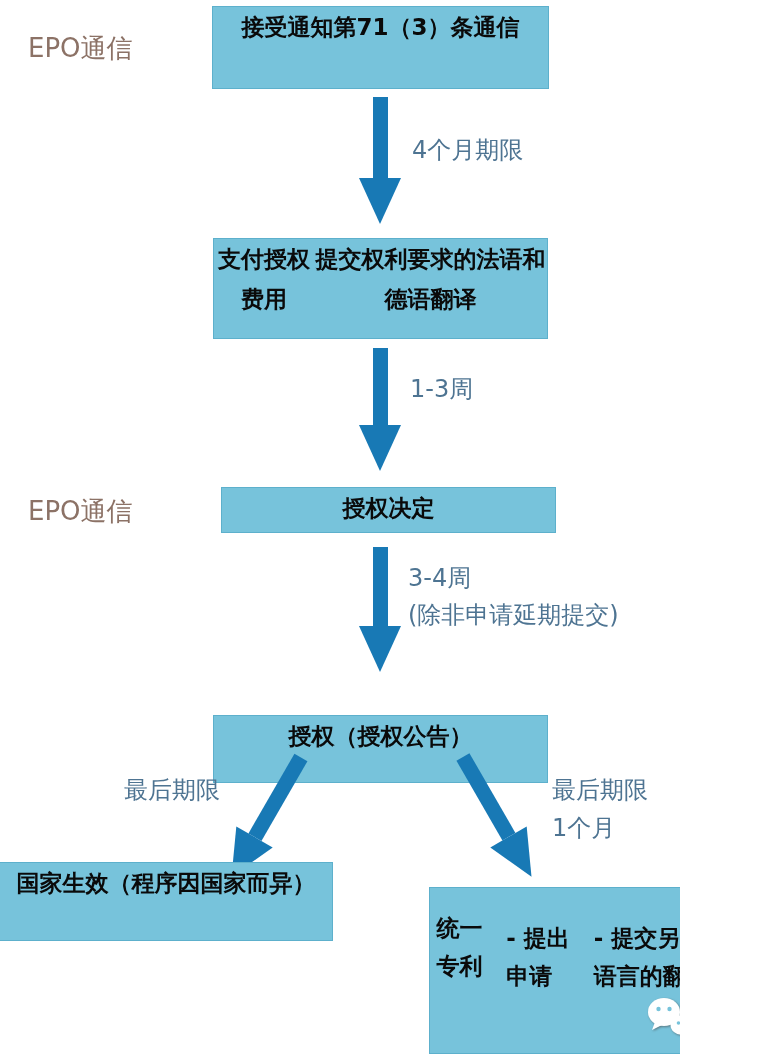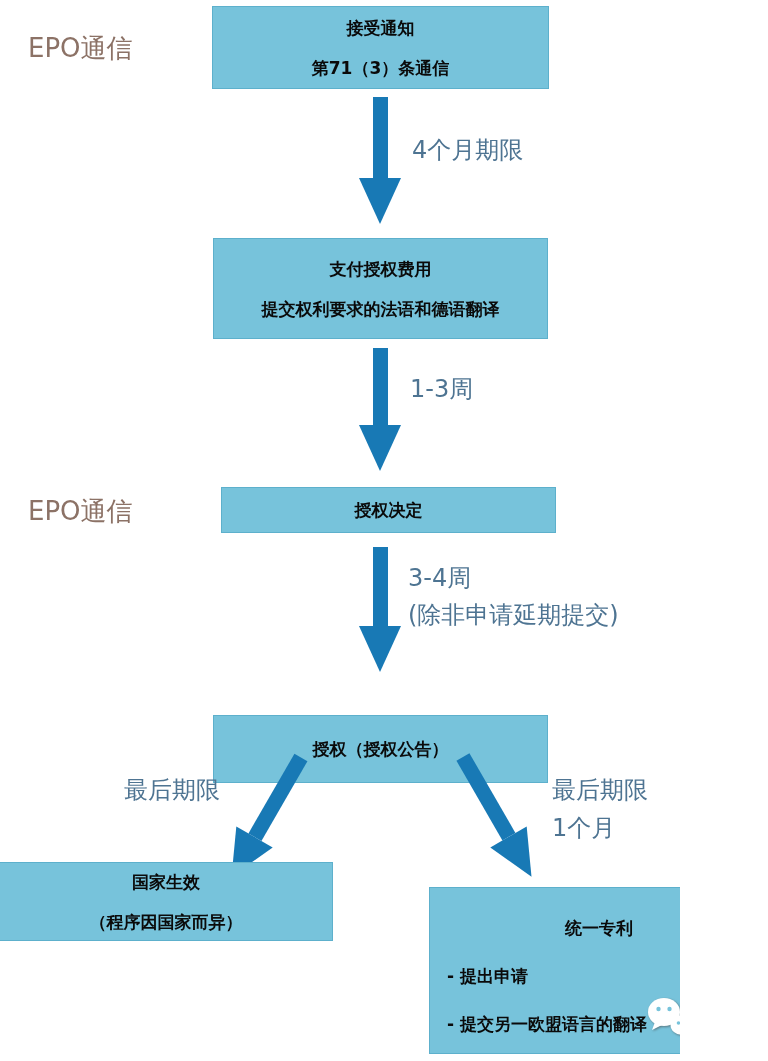--- a/index.html
+++ b/index.html
@@ -23,25 +23,25 @@
     height: 1061px;
     background: var(--bg);
     overflow: hidden;
   }
   .node {
     position: absolute;
     background: var(--box-fill);
     border: 1px solid var(--box-border);
     color: var(--box-text);
     font-weight: 600;
-    font-size: 17px;
+    font-size: 23px;
     line-height: 40px;
     text-align: center;
     display: flex;
-    flex-direction: column;
+    flex-direction: row;
     justify-content: center;
   }
   .epo-label {
     position: absolute;
     color: var(--epo);
     font-size: 26px;
     white-space: nowrap;
   }
   .flow-label {
     position: absolute;

